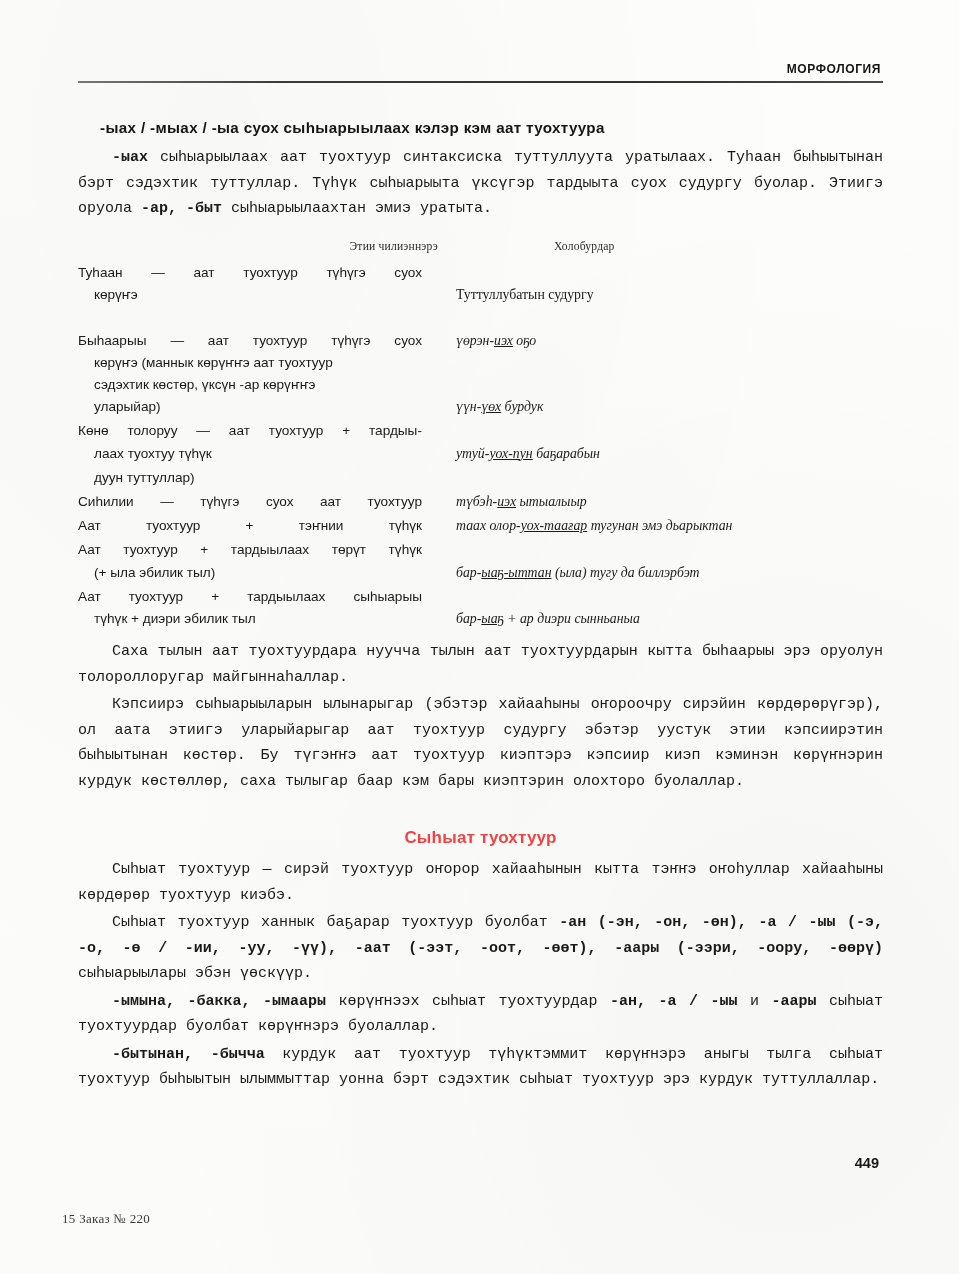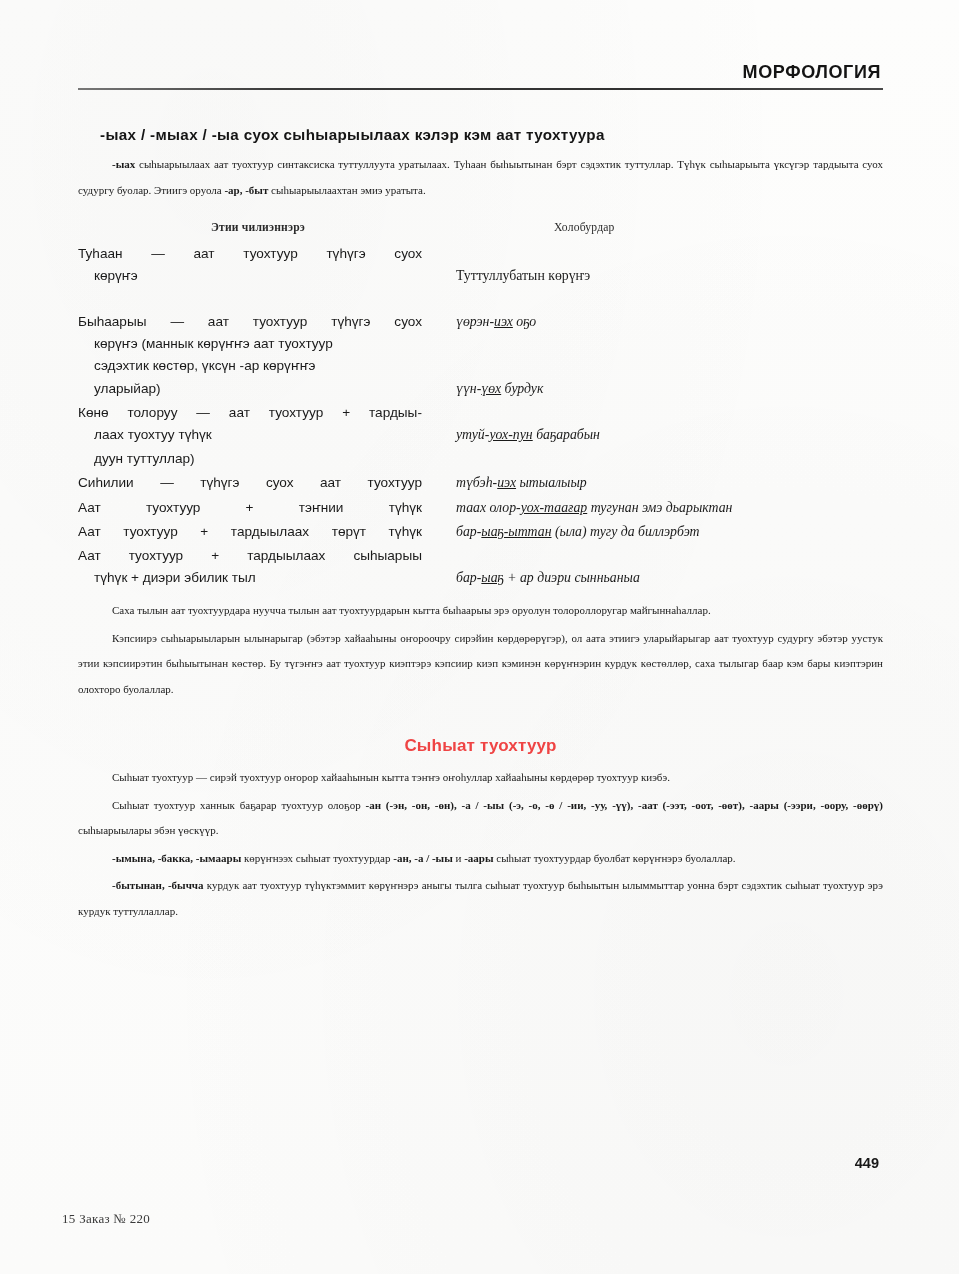--- a/index.html
+++ b/index.html
@@ -32,21 +32,21 @@
     top: 0;
     width: 805px;
   }
 
   
   .runhead {
     margin-top: 62px;
     text-align: right;
     font-family: "Liberation Sans", "DejaVu Sans", sans-serif;
     font-weight: bold;
-    font-size: 18px;
+    font-size: 12px;
     letter-spacing: 0.6px;
     color: #141414;
     padding-right: 2px;
   }
   .rule {
     margin-top: 5px;
     height: 2px;
     background: linear-gradient(90deg, #6c6c6c 0%, #2a2a2a 25%, #1f1f1f 70%, #3a3a3a 100%);
     opacity: .92;
   }
@@ -67,22 +67,22 @@
     font-family: "Liberation Sans", "DejaVu Sans", sans-serif;
     font-size: 17px;
     font-weight: bold;
     letter-spacing: .2px;
     color: #ef4444;
   }
 
   
   p.body {
     margin: 9px 0 0 0;
-    font-family: Liberation Serif, serif;
-    font-size: 11px;
+    font-family: Liberation Mono, monospace;
+    font-size: 15px;
     line-height: 25.5px;
     text-align: justify;
     text-indent: 34px;
     color: #1a1a1a;
     -webkit-font-smoothing: none;
   }
   p.body.tight { margin-top: 2px; }
   p.body b { font-weight: bold; }
 
   
@@ -93,23 +93,22 @@
   .tbl-head {
     display: flex;
     font-family: "Liberation Serif", "DejaVu Serif", serif;
     font-size: 11.6px;
     color: #2b2b2b;
     letter-spacing: .2px;
     margin-bottom: 9px;
   }
   .tbl-head .h-left {
     width: 360px;
-    text-align: center;
+    text-align: right;
     padding-right: 18px;
-    font-weight: bold;
   }
   .tbl-head .h-right {
     flex: 1;
     text-align: left;
     padding-left: 98px;
   }
 
   .trow {
     display: flex;
     align-items: flex-end;
@@ -195,21 +194,21 @@
               <span>Туһаан</span>
               <span>—</span>
               <span>аат</span>
               <span>туохтуур</span>
               <span>түһүгэ</span>
               <span>суох</span>
             </span>
             <span class="ln ind">көрүҥэ</span>
           </div>
           <div class="tcell-r">
-            <span class="ex up">Туттуллубатын көрүҥэ</span>
+            <span class="ex up">Туттуллубатын судургу</span>
           </div>
         </div>
         <div class="trow">
           <div class="tcell-l">
             <span class="ln just">
               <span>Быһаарыы</span>
               <span>—</span>
               <span>аат</span>
               <span>туохтуур</span>
               <span>түһүгэ</span>
@@ -280,20 +279,21 @@
         <div class="trow">
           <div class="tcell-l">
             <span class="ln just">
               <span>Аат</span>
               <span>туохтуур</span>
               <span>+</span>
               <span>тардыылаах</span>
               <span>төрүт</span>
               <span>түһүк</span>
             </span>
+            <span class="ln ind">(+ ыла эбилик тыл)</span>
           </div>
           <div class="tcell-r">
             <span class="ex">бар-<u>ыаҕ-ыттан</u> (ыла) тугу да биллэрбэт</span>
           </div>
         </div>
         <div class="trow">
           <div class="tcell-l">
             <span class="ln just">
               <span>Аат</span>
               <span>туохтуур</span>
@@ -310,21 +310,21 @@
       </div>
   </div>
 
   <p class="body">Саха тылын аат туохтуурдара нуучча тылын аат туохтуурдарын кытта быһаарыы эрэ оруолун толороллоругар майгыннаһаллар.</p>
   <p class="body tight">Кэпсиирэ сыһыарыыларын ылынарыгар (эбэтэр хайааһыны оҥороочру сирэйин көрдөрөрүгэр), ол аата этиигэ уларыйарыгар аат туохтуур судургу эбэтэр уустук этии кэпсиирэтин быһыытынан көстөр. Бу түгэҥҥэ аат туохтуур киэптэрэ кэпсиир киэп кэминэн көрүҥнэрин курдук көстөллөр, саха тылыгар баар кэм бары киэптэрин олохторо буолаллар.</p>
 
   <h3 class="center-head">Сыһыат туохтуур</h3>
 
   <p class="body">Сыһыат туохтуур — сирэй туохтуур оҥорор хайааһынын кытта тэҥҥэ оҥоһуллар хайааһыны көрдөрөр туохтуур киэбэ.</p>
 
-  <p class="body tight"><span>Сыһыат туохтуур ханнык баҕарар туохтуур олоҕор </span><b>-ан (-эн, -он, -өн), -а / -ыы (-э, -о, -ө / -ии, -уу, -үү), -аат (-ээт, -оот, -өөт), -аары (-ээри, -оору, -өөрү)</b><span> сыһыарыылары эбэн үөскүүр.</span></p>
+  <p class="body tight"><span>Сыһыат туохтуур ханнык баҕарар туохтуур буолбат </span><b>-ан (-эн, -он, -өн), -а / -ыы (-э, -о, -ө / -ии, -уу, -үү), -аат (-ээт, -оот, -өөт), -аары (-ээри, -оору, -өөрү)</b><span> сыһыарыылары эбэн үөскүүр.</span></p>
 
   <p class="body tight"><b>-ымына, -бакка, -ымаары</b><span> көрүҥнээх сыһыат туохтуурдар </span><b>-ан, -а / -ыы</b><span> и </span><b>-аары</b><span> сыһыат туохтуурдар буолбат көрүҥнэрэ буолаллар.</span></p>
 
   <p class="body tight"><b>-бытынан, -бычча</b><span> курдук аат туохтуур түһүктэммит көрүҥнэрэ аныгы тылга сыһыат туохтуур быһыытын ылыммыттар уонна бэрт сэдэхтик сыһыат туохтуур эрэ курдук туттуллаллар.</span></p>
 
 </div>
 
 <div class="folio">449</div>
 <div class="imprint">15  Заказ № 220</div>
 

